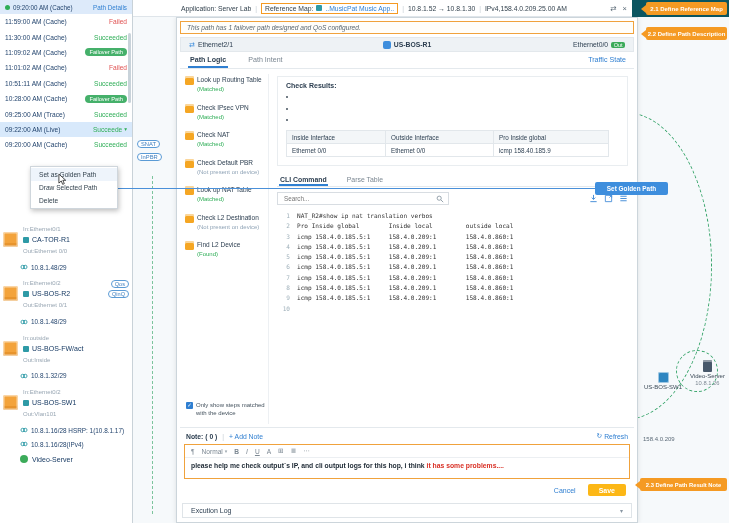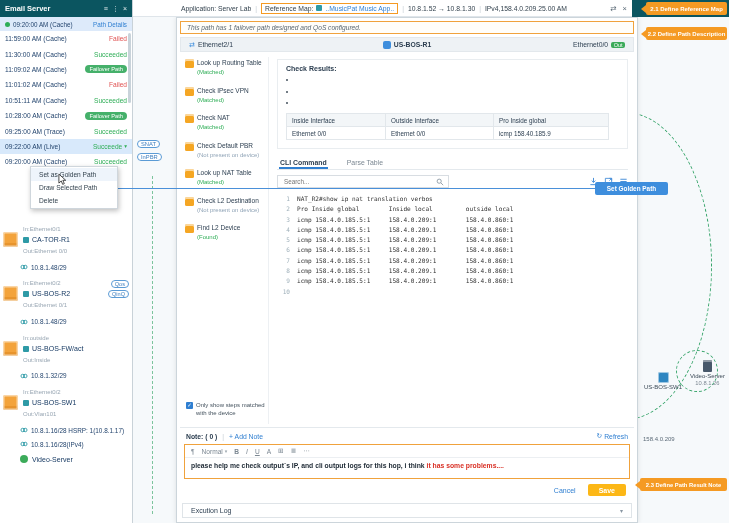--- a/index.html
+++ b/index.html
@@ -191,27 +191,20 @@
   <div class="corner">
     <svg width="9" height="9" viewBox="0 0 10 10">
       <circle cx="5" cy="5" r="2" fill="none" stroke="#fff" stroke-width="1"></circle>
       <path d="M5 0v2M5 8v2M0 5h2M8 5h2M1.5 1.5l1.4 1.4M7.1 7.1l1.4 1.4M8.5 1.5L7.1 2.9M2.9 7.1L1.5 8.5" stroke="#fff" stroke-width="1"></path>
     </svg>
     <span class="x">×</span>
     <span class="chip">≣</span>
   </div>
 
   <div class="left-panel">
-    <div class="lp-header">
-      <span>Email Server</span>
-      <span class="sp"></span>
-      <span class="hic">≡</span>
-      <span class="hic">⋮</span>
-      <span class="hic">×</span>
-    </div>
     <div class="lp-sub">
       <span class="dot"></span>
       <span>09:20:00 AM (Cache)</span>
       <span class="pd">Path Details</span>
     </div>
     <div class="hist-list">
       <div class="hist-row">
           <span class="hist-time">11:59:00 AM (Cache)</span>
           <span class="hist-status k-failed">Failed</span>
 
@@ -360,20 +353,25 @@
         <span>Ethernet2/1</span>
       </span>
       <span class="hh-center">
         <span class="hh-dev-ic"></span>
         <span>US-BOS-R1</span>
       </span>
       <span class="hh-right">
         <span>Ethernet0/0</span>
         <span class="out-tag">Out</span>
       </span>
+    </div>
+    <div class="tabs-row">
+      <span class="tab active">Path Logic</span>
+      <span class="tab">Path Intent</span>
+      <span class="traffic">Traffic State</span>
     </div>
 
     <div class="panel-body">
       <div class="steps-col">
         <div class="step">
             <div class="step-h">
               <span class="step-ic"></span>
               <span>Look up Routing Table</span>
             </div>
             <div class="step-st st-matched">(Matched)</div>

